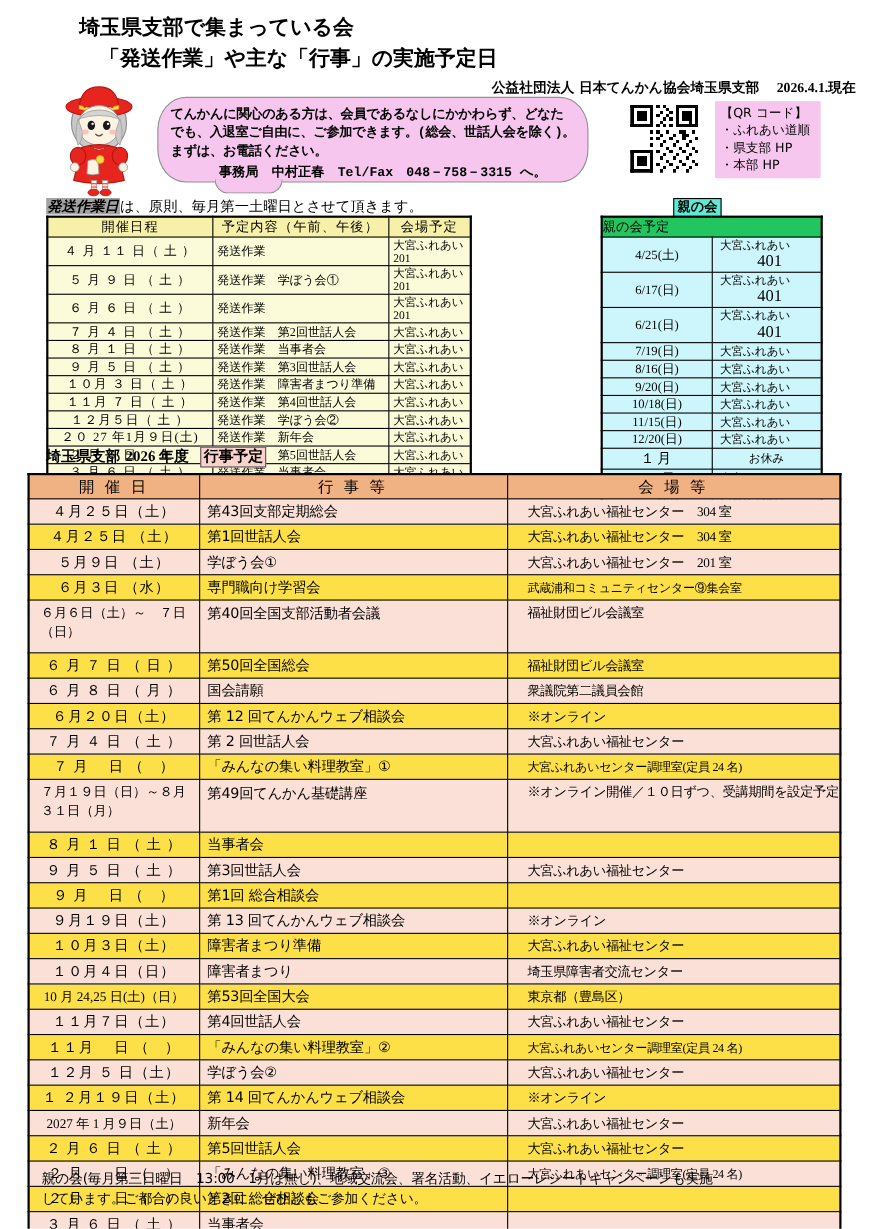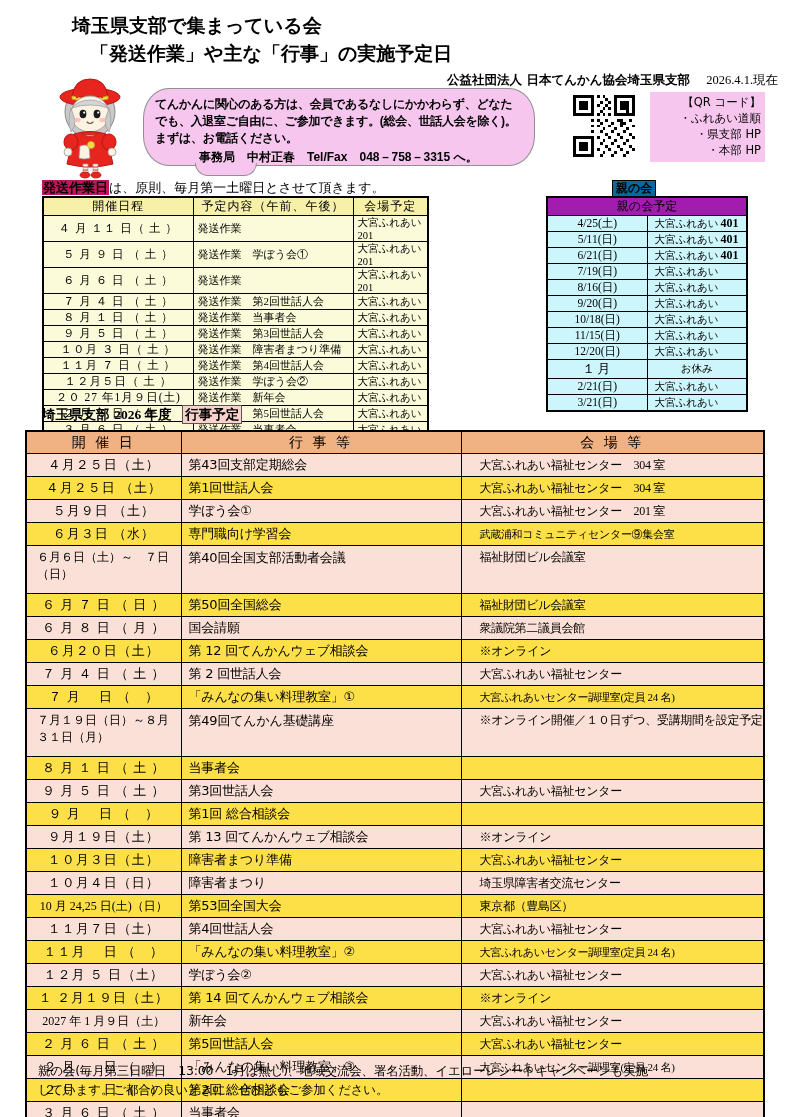--- a/index.html
+++ b/index.html
@@ -39,21 +39,21 @@
 
   .org-line {
     margin-top: 5px;
     text-align: right;
     padding-right: 12px;
     font-family: "DejaVu Sans", sans-serif;
     font-weight: bold;
     font-size: 12.5px;
     white-space: nowrap;
   }
-  .org-line .asof { margin-left: 16px; font-family: "Liberation Serif", serif; font-weight: normal; }
+  .org-line .asof { margin-left: 16px; font-family: "Liberation Serif", serif; font-weight: bold; }
 
   
   .mascot {
     position: absolute;
     left: 44px;
     top: 72px;
     width: 92px;
     height: 108px;
   }
 
@@ -65,21 +65,21 @@
     width: 392px;
     height: 78px;
     background: #f6c6ee;
     border: 1.5px solid #8f8f8f;
     border-radius: 26px/30px;
     box-sizing: border-box;
     padding: 7px 10px 4px 11px;
   }
   .bubble p {
     margin: 0;
-    font-family: Liberation Sans, sans-serif;
+    font-family: Liberation Mono, monospace;
     font-weight: bold;
     font-size: 12px;
     line-height: 1.42;
     letter-spacing: -0.3px;
     white-space: nowrap;
   }
   .bubble p.office {
     padding-left: 44px;
     padding-top: 2px;
     letter-spacing: 0px;
@@ -102,50 +102,50 @@
     position: absolute;
     left: 573px;
     top: 95px;
     width: 62px;
     height: 62px;
   }
   .qr-note {
     position: absolute;
     left: 650px;
     top: 92px;
-    width: 115px;
+    width: 96px;
     background: #f7c6ee;
     padding: 3px 4px 4px 5px;
     box-sizing: border-box;
     font-family: "DejaVu Sans", sans-serif;
     font-size: 11.5px;
     line-height: 1.38;
     white-space: nowrap;
-    text-align: right;
   }
 
   
   .note-line {
     position: absolute;
     left: 42px;
     top: 179px;
     font-family: "Liberation Serif", serif;
     font-size: 13px;
     white-space: nowrap;
   }
   .hl-yellow {
-    background: #be185d;
+    background: #a3a3a3;
     font-weight: bold;
     padding: 0 1px;
+    font-style: italic;
   }
   .oya-label {
     position: absolute;
     left: 612px;
     top: 180px;
-    background: #0369a1;
+    background: #5eead4;
     border: 1px solid #000;
     font-family: "DejaVu Sans", sans-serif;
     font-weight: bold;
     font-size: 12px;
     padding: 0px 3px 1px 3px;
     line-height: 1.25;
   }
 
   
   table {
@@ -200,22 +200,22 @@
 
   
   .oya-table {
     position: absolute;
     left: 546px;
     top: 196px;
     width: 202px;
     border: 2px solid #000;
   }
   .oya-table th {
-    background: #a21caf;
-    text-align: center;
+    background: #22c55e;
+    text-align: left;
     font-size: 12px;
     height: 15px;
     font-family: "Liberation Serif", serif;
   }
   .oya-table td {
     background: #ccf6fb;
     font-size: 11.5px;
     height: 14.5px;
     font-family: "Liberation Serif", serif;
   }
@@ -224,23 +224,22 @@
     width: 72px;
   }
   .oya-table td.o-place {
     padding-left: 7px;
     font-size: 10.5px;
   }
   .oya-table td.o-place.ctr { text-align: center; padding-left: 0; }
   .oya-table td.o-date.big { font-size: 13px; letter-spacing: 2px; }
   .oya-table td .rm {
     display: inline-block;
-    margin-left: 2px;
-    font-size: 12px;
-    font-weight: bold;
+    margin-left: 34px;
+    font-size: 15px;
   }
 
   
   .main-head {
     position: absolute;
     left: 42px;
     top: 406px;
     font-family: "DejaVu Sans", sans-serif;
     font-weight: bold;
     font-size: 13.5px;
@@ -586,21 +585,21 @@
       <tr>
         <th colspan="2">親の会予定</th>
       </tr>
     </thead>
     <tbody>
       <tr>
           <td class="o-date">4/25(土)</td>
           <td class="o-place"><span>大宮ふれあい</span><span class="rm">401</span></td>
         </tr>
       <tr>
-          <td class="o-date">5/11(日)</td>
+          <td class="o-date">6/17(日)</td>
           <td class="o-place"><span>大宮ふれあい</span><span class="rm">401</span></td>
         </tr>
       <tr>
           <td class="o-date">6/21(日)</td>
           <td class="o-place"><span>大宮ふれあい</span><span class="rm">401</span></td>
         </tr>
       <tr>
           <td class="o-date">7/19(日)</td>
           <td class="o-place">大宮ふれあい</td>
         </tr>

